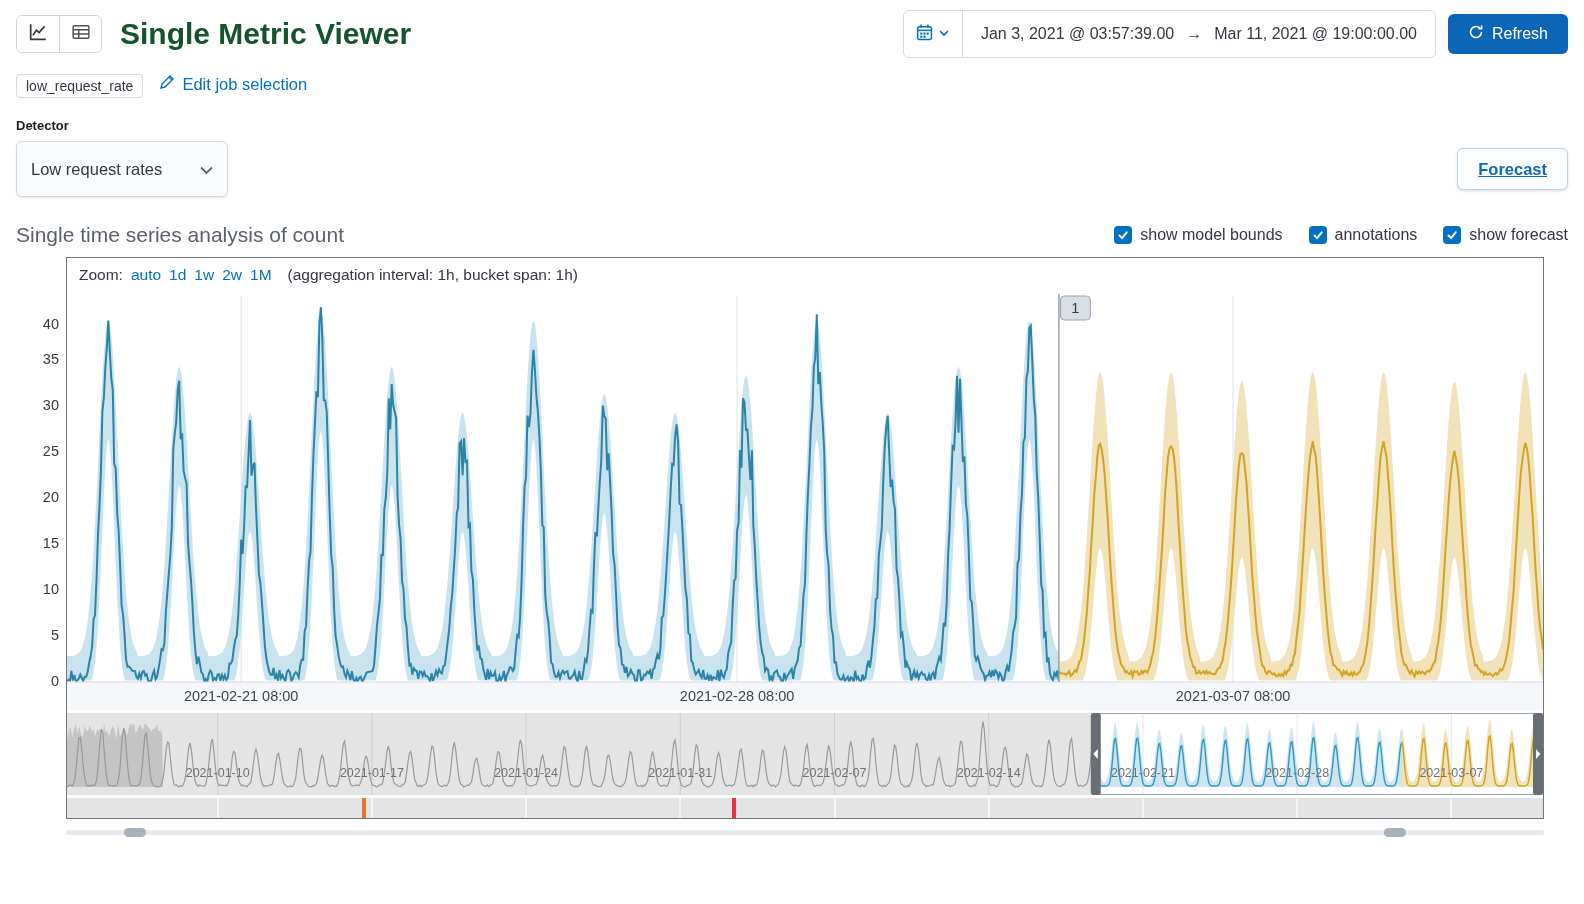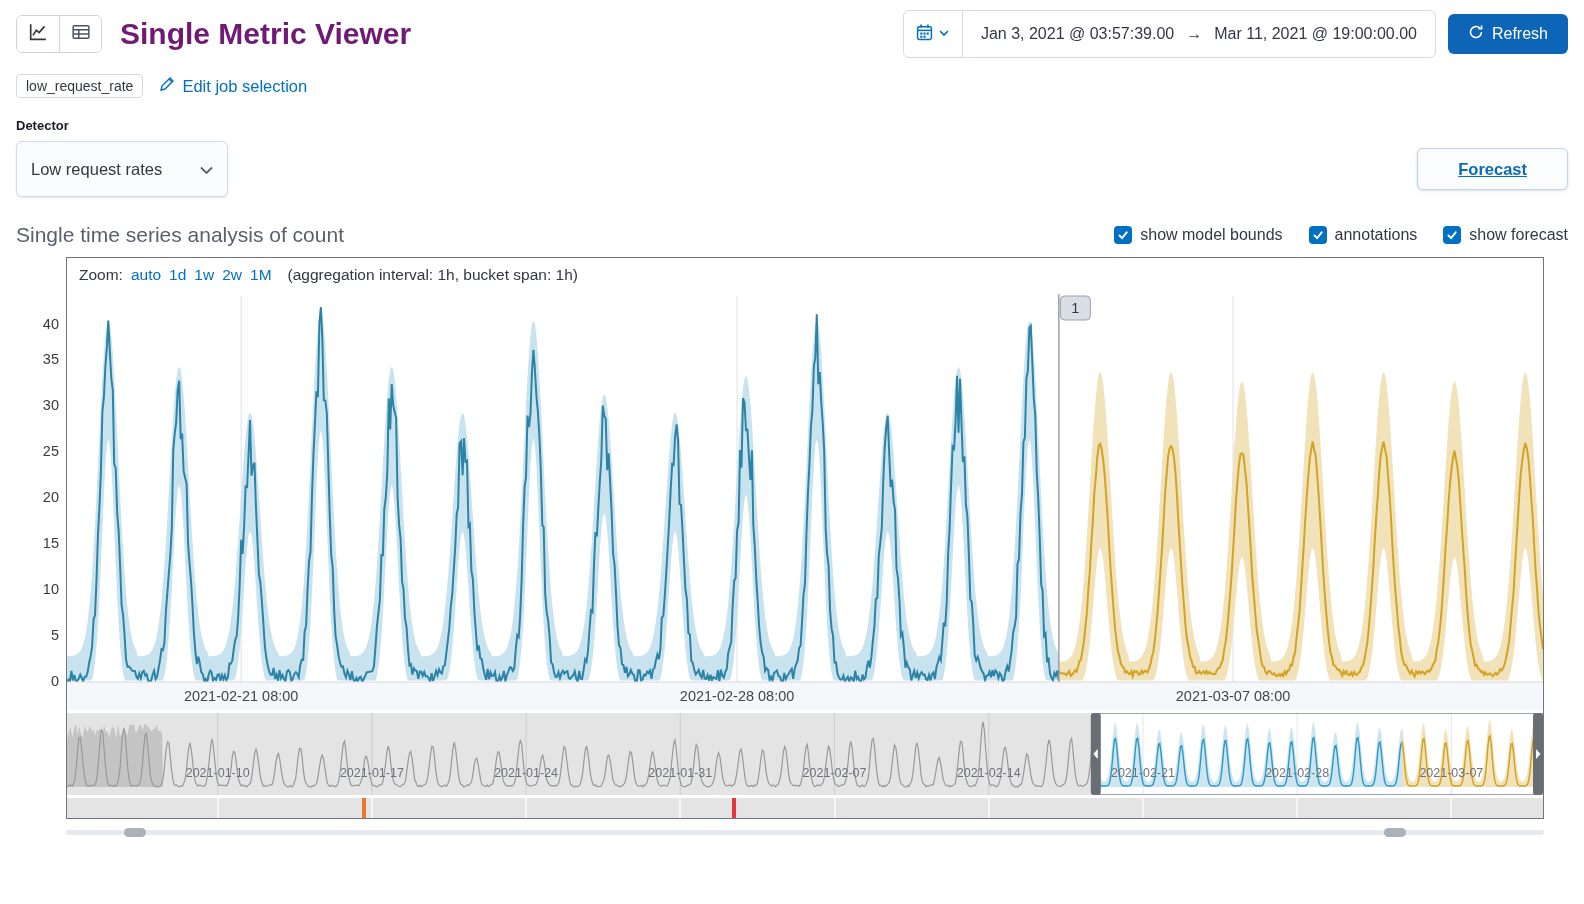--- a/index.html
+++ b/index.html
@@ -8,33 +8,33 @@
     background: #fff; color: #343741;
     font-family: "Liberation Sans", sans-serif;
     padding: 10px 16px;
   }
   .hrow { display: flex; justify-content: space-between; align-items: center; }
   .hleft { display: flex; align-items: center; gap: 18px; }
   .hright { display: flex; align-items: center; gap: 12px; }
   .icon-group { display: flex; border: 1px solid #cdd3df; border-radius: 6px; overflow: hidden; height: 38px; background:#fff; }
   .icon-btn { width: 42px; display: flex; align-items: center; justify-content: center; cursor: pointer; background: #fff; }
   .icon-btn + .icon-btn { border-left: 1px solid #cdd3df; }
-  h1 { font-size: 30px; font-weight: 600; margin: 0; color: #701a75; }
+  h1 { font-size: 30px; font-weight: 600; margin: 0; color: #14532d; }
   .datepicker { display: flex; align-items: center; height: 48px; border: 1px solid #d3dae6; border-radius: 6px; background: #fff; }
   .dp-cal { display: flex; align-items: center; gap: 5px; padding: 0 12px; height: 100%; border-right: 1px solid #d3dae6; cursor: pointer; }
   .dp-dates { display: flex; align-items: center; gap: 12px; padding: 0 18px; font-size: 16px; color: #343741; }
   .dp-date { cursor: pointer; }
   .refresh-btn { display: flex; align-items: center; gap: 8px; background: #0d65b7; color: #fff; border: none; border-radius: 6px; height: 40px; padding: 0 20px; font-size: 16px; font-family: inherit; cursor: pointer; }
-  .job-bar { display: flex; align-items: center; gap: 16px; margin: 16px 0 20px; }
+  .job-bar { display: flex; align-items: flex-start; gap: 16px; margin: 16px 0 20px; }
   .badge { border: 1px solid #d3dae6; border-radius: 4px; padding: 3px 9px; font-size: 14px; font-weight: 500; background: #fff; }
   .edit-link { display: flex; align-items: center; gap: 7px; color: #0071c2; font-size: 16.5px; cursor: pointer; text-decoration: none; }
   .detector-label { font-size: 13px; font-weight: 700; color: #1a1c21; margin: 6px 0 8px; }
   .row3 { display: flex; justify-content: space-between; align-items: center; }
   .select { width: 212px; height: 56px; background: #fbfcfd; border: 1px solid #d3dae6; border-radius: 6px; display: flex; align-items: center; justify-content: space-between; padding: 0 14px; font-size: 16.5px; cursor: pointer; box-shadow: 0 1px 2px rgba(152,162,179,0.25); }
-  .forecast-btn { height: 42px; padding: 0 40px; background: #fbfdfe; border: 1px solid #bcd3e8; border-radius: 6px; color: #0d6ab4; font-size: 16.5px; font-weight: 600; text-decoration: underline; font-family: inherit; cursor: pointer; box-shadow: 0 1px 3px rgba(100,120,140,0.25); }
+  .forecast-btn { height: 42px; padding: 0 20px; background: #fbfdfe; border: 1px solid #bcd3e8; border-radius: 6px; color: #0d6ab4; font-size: 16.5px; font-weight: 600; text-decoration: underline; font-family: inherit; cursor: pointer; box-shadow: 0 1px 3px rgba(100,120,140,0.25); }
   .section-row { display: flex; justify-content: space-between; align-items: center; margin-top: 26px; margin-bottom: 10px; }
   .section-title { font-size: 21px; color: #5a606b; font-weight: 400; margin: 0; }
   .toggles { display: flex; align-items: center; gap: 26px; }
   .toggle { display: flex; align-items: center; gap: 8px; cursor: pointer; }
   .cbx { width: 18px; height: 18px; border-radius: 4px; background: #0071c2; display: inline-flex; align-items: center; justify-content: center; flex: 0 0 auto; }
   .toggle-label { font-size: 16px; color: #343741; }
   .chart-area { position: relative; margin-left: 50px; width: 1478px; border: 1px solid #6f757b; background: #fff; }
   .zoom-row { height: 34px; display: flex; align-items: center; padding: 0 12px; font-size: 15.5px; color: #343741; gap: 8px; }
   .zoom-links { display: flex; gap: 8px; }
   .zoom-link { color: #0071c2; cursor: pointer; }

